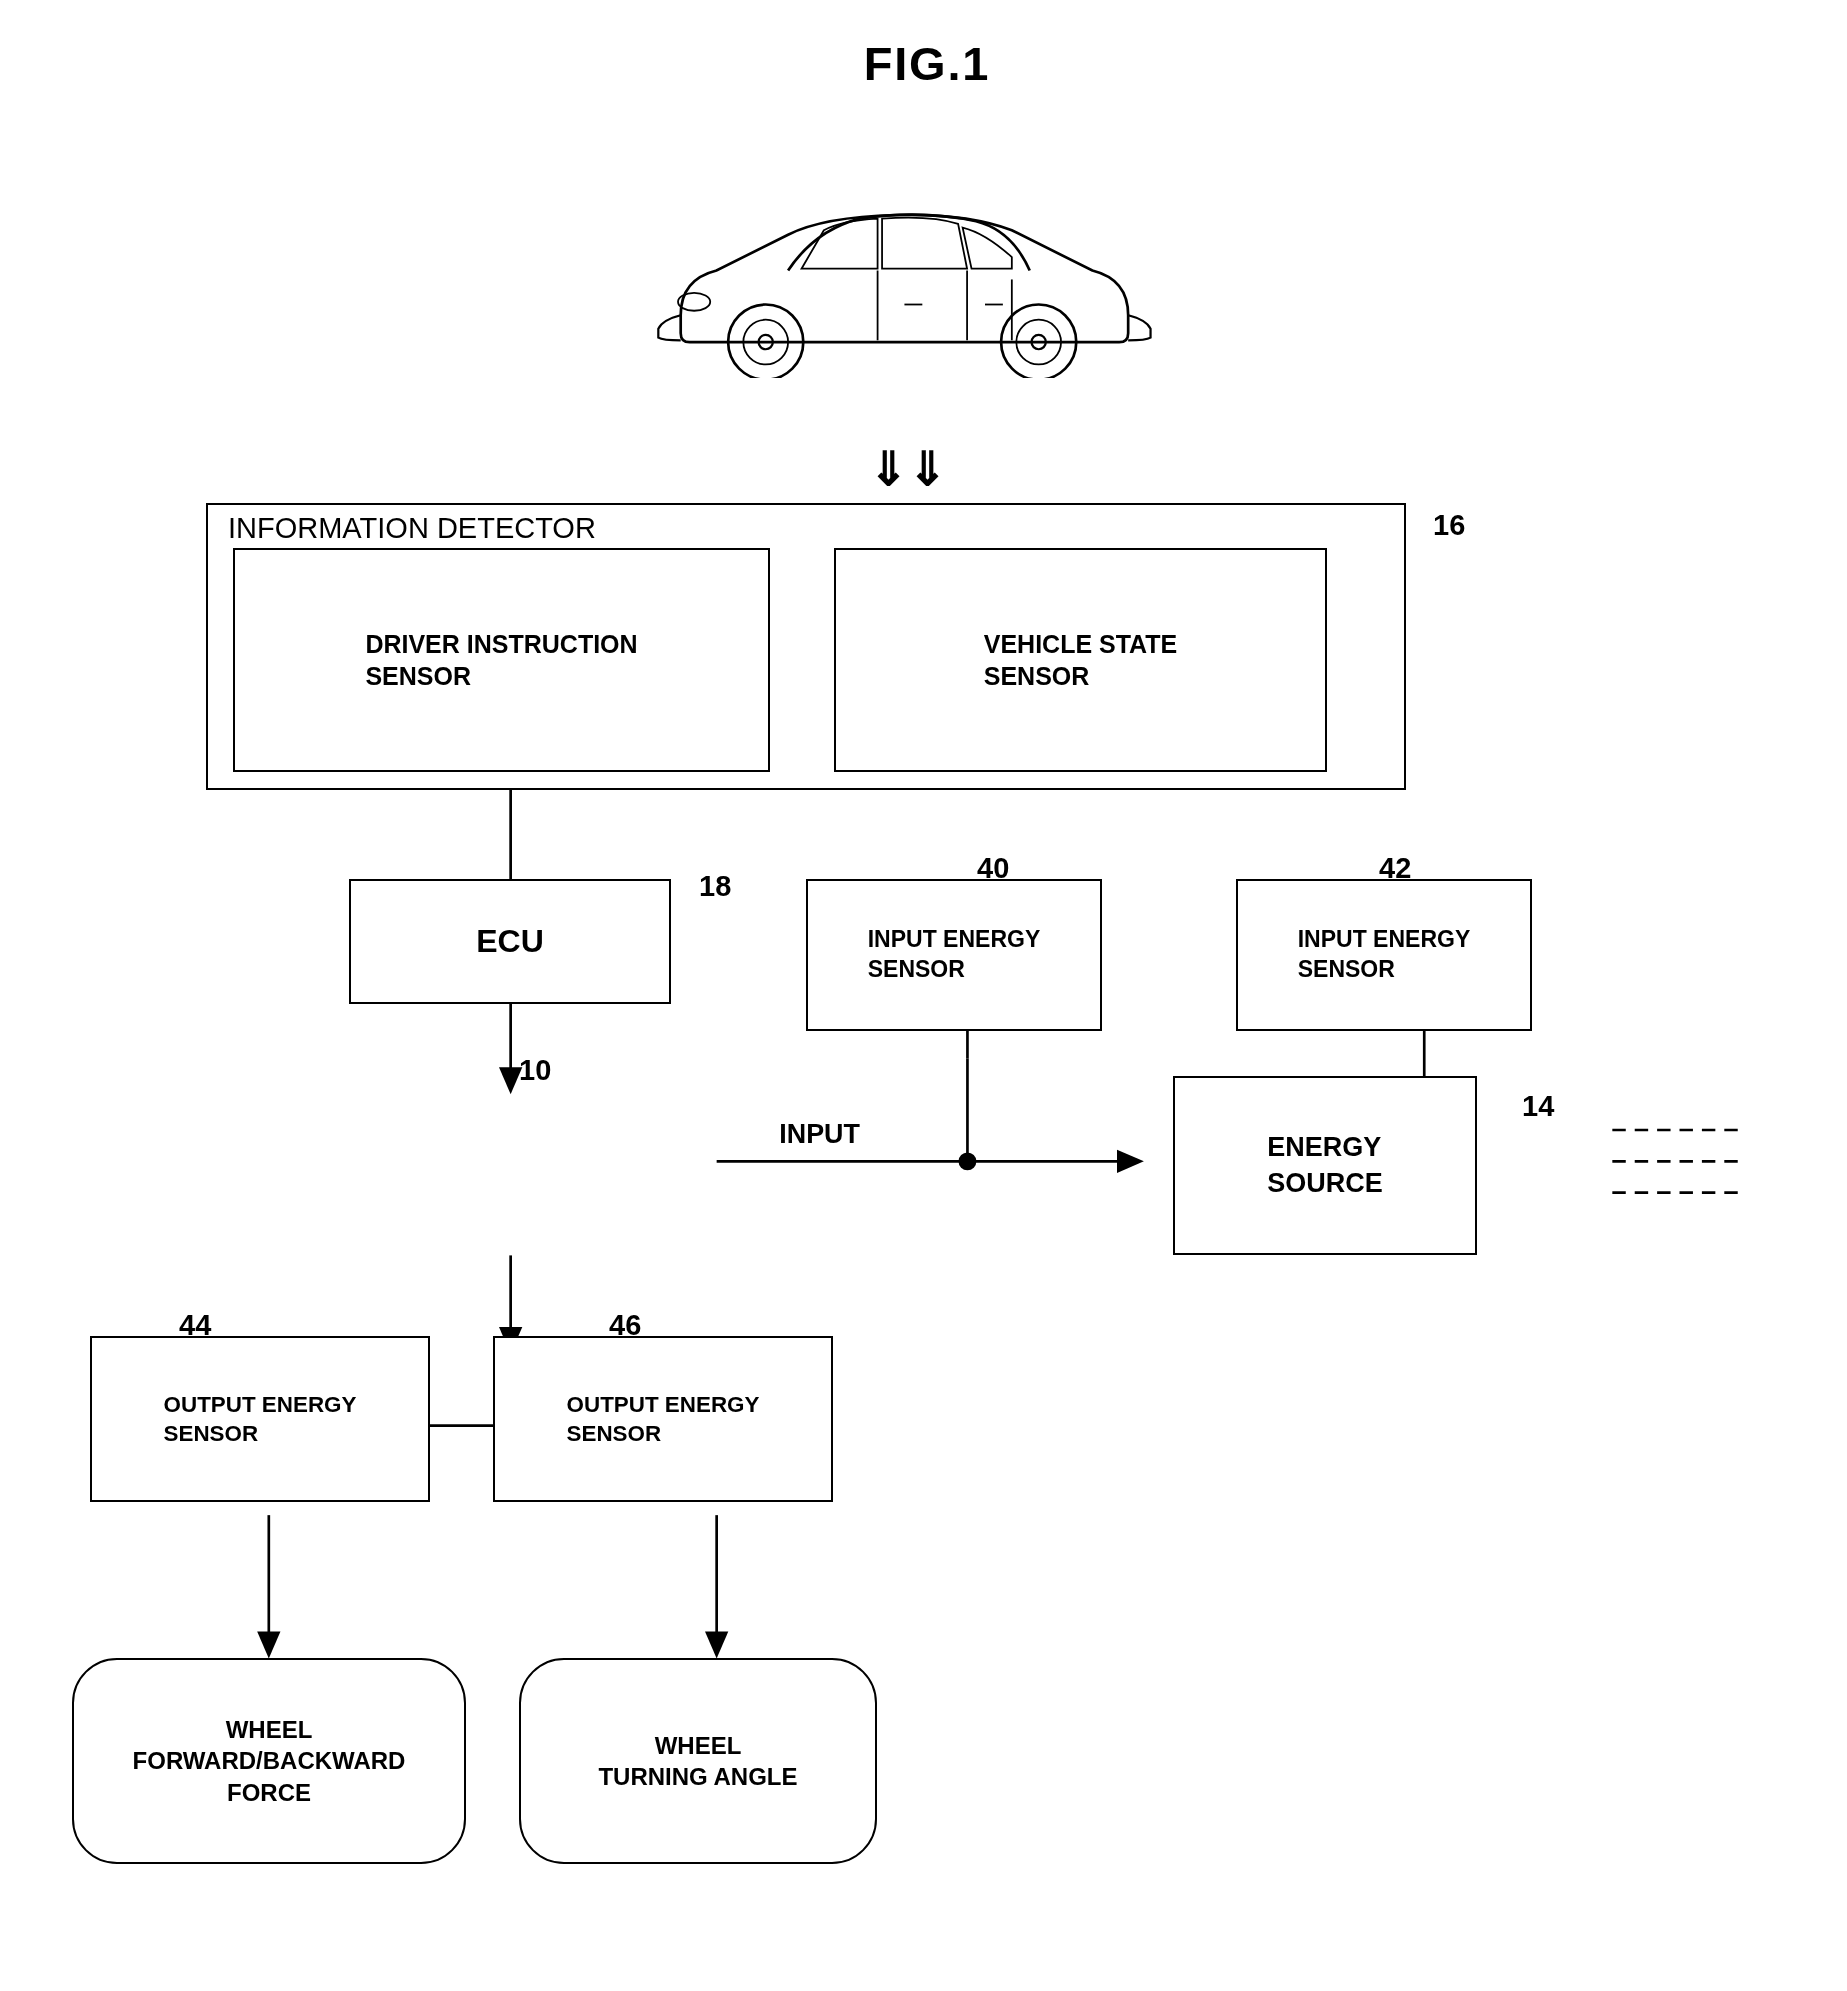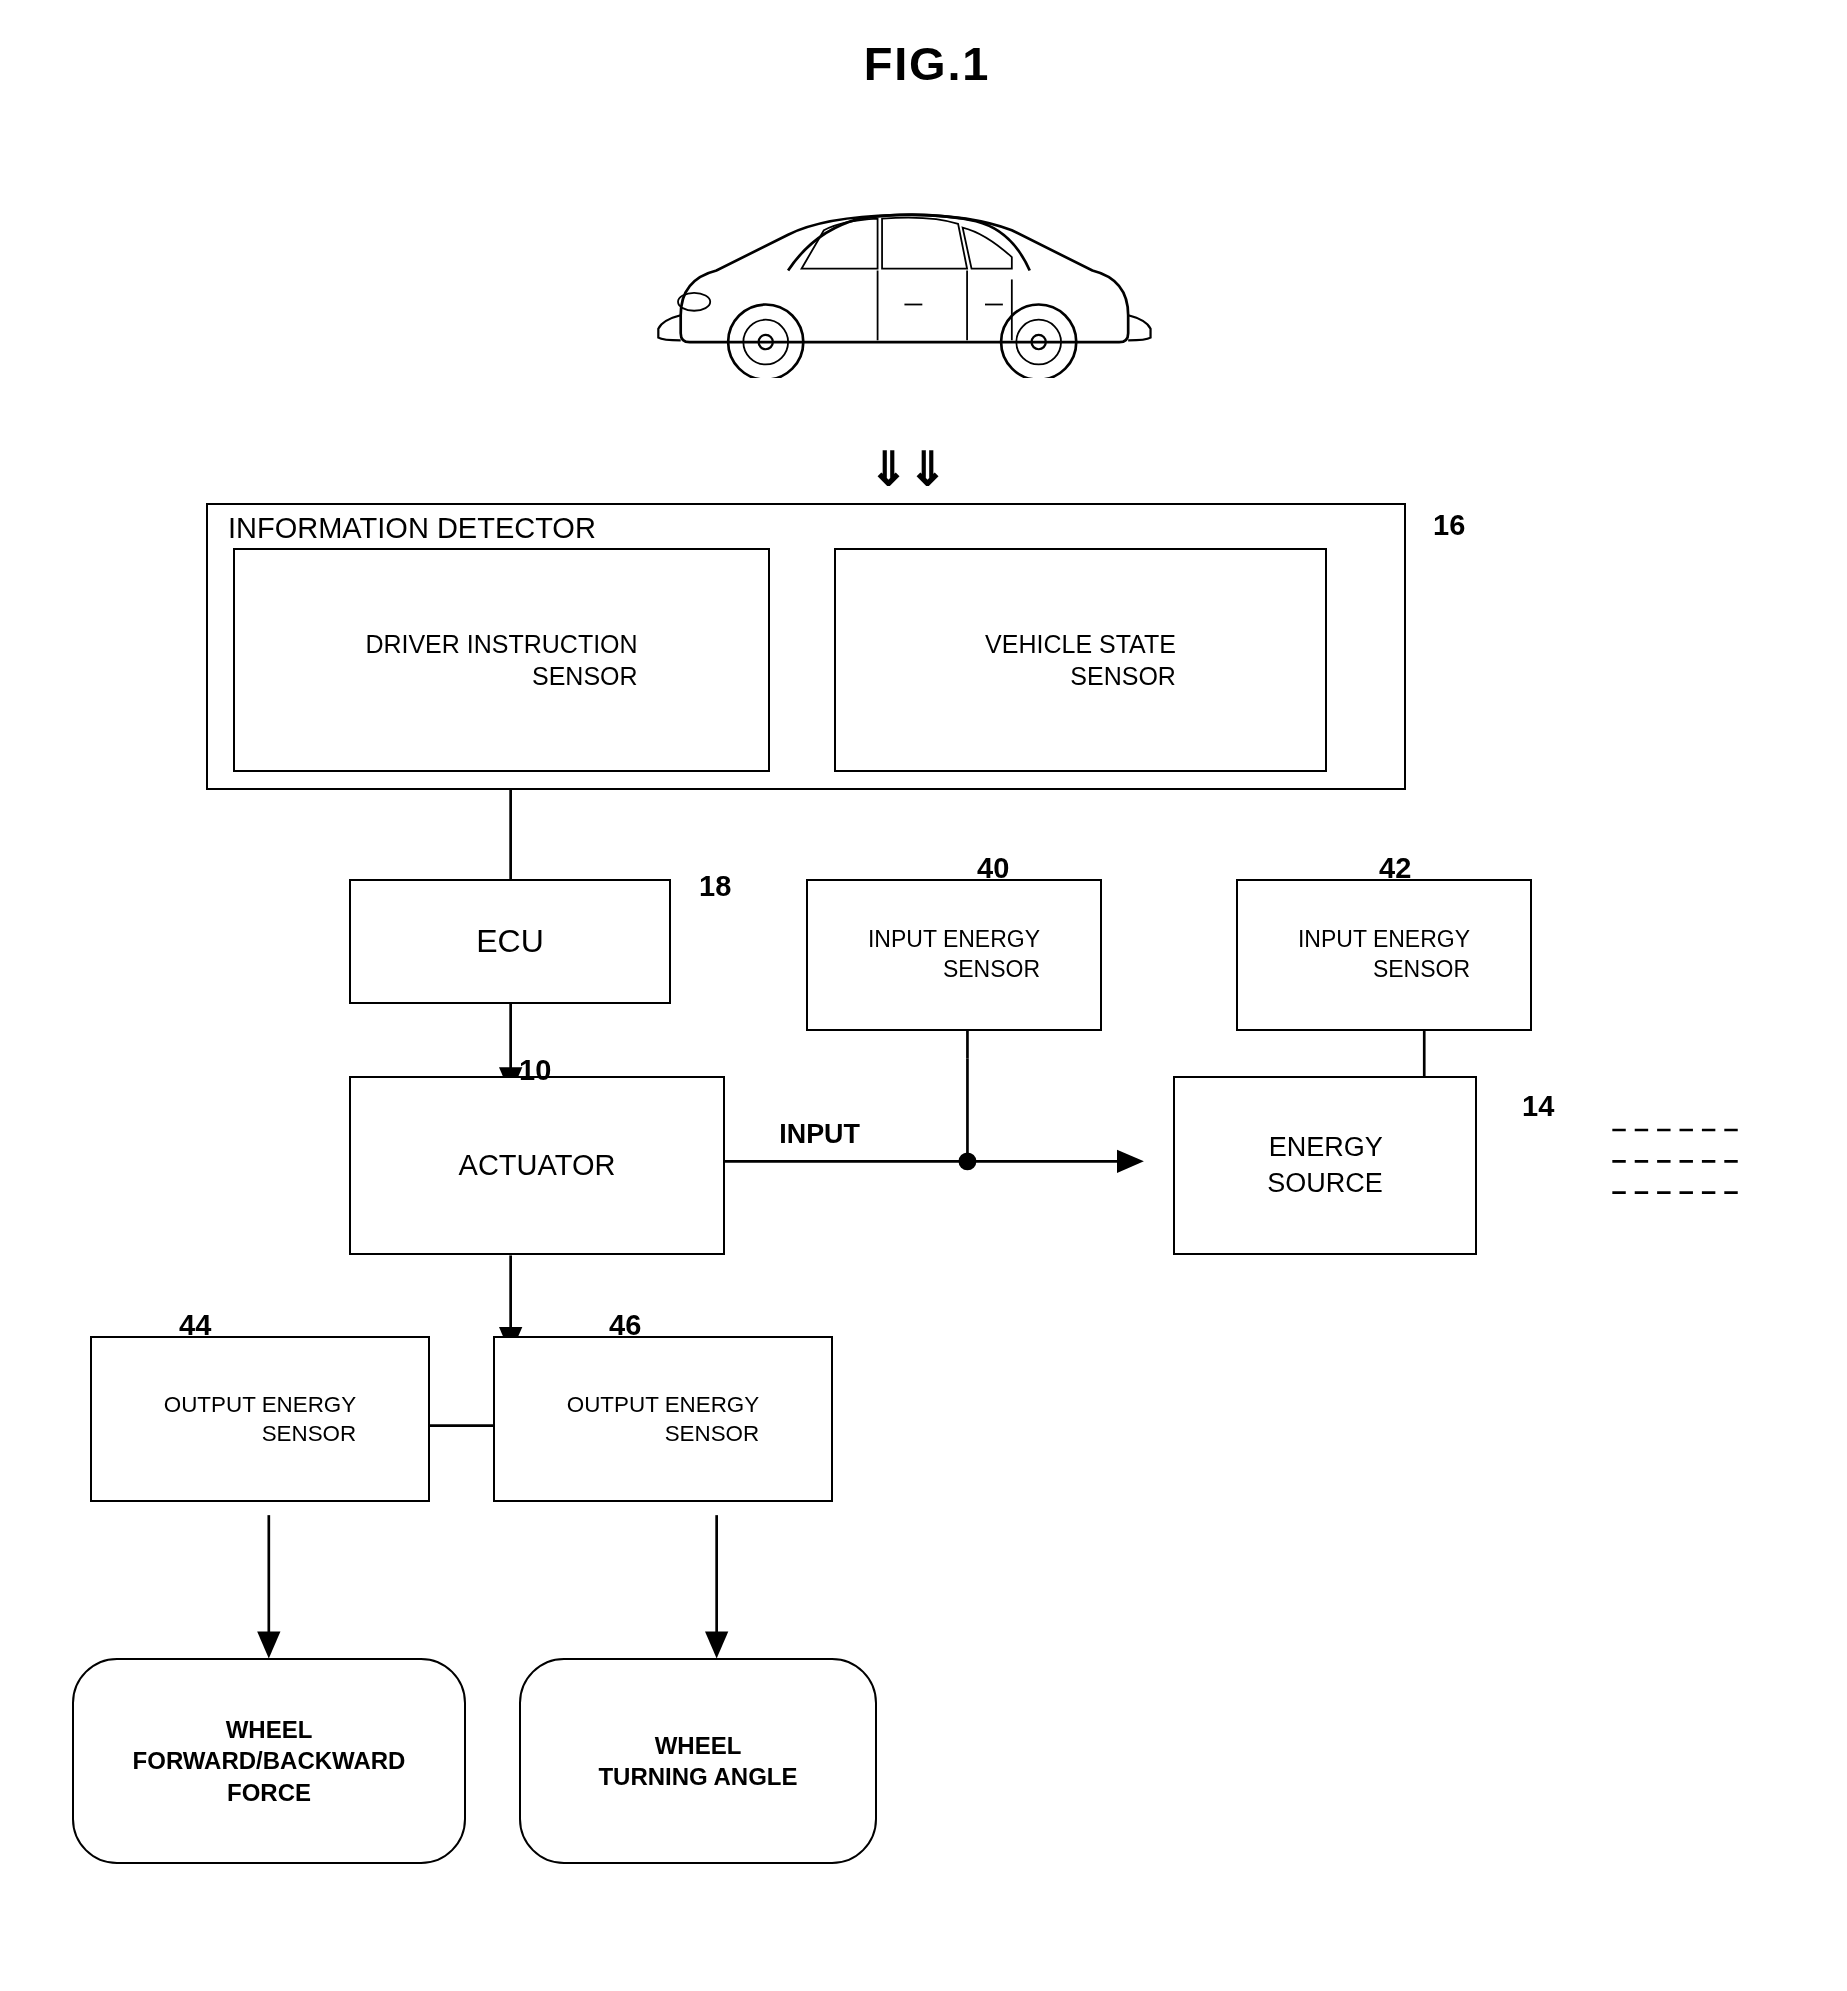--- a/index.html
+++ b/index.html
@@ -38,23 +38,23 @@
     }
 
     
     .box {
       position: absolute;
       border: 2.7px solid #000;
       background: #fff;
       display: flex;
       align-items: center;
       justify-content: center;
-      text-align: right;
+      text-align: left;
       font-size: 25px;
-      font-weight: normal;
+      font-weight: bold;
       line-height: 1.3;
     }
 
     .box-rounded {
       position: absolute;
       border: 2.7px solid #000;
       border-radius: 45px;
       background: #fff;
       display: flex;
       align-items: center;
@@ -196,23 +196,20 @@
   <div class="box" style="left:806px; top:788px; width:296px; height:152px; font-size:23px;">
     <span>INPUT ENERGY<br>SENSOR</span>
   </div>
   <div class="label-num" style="left:949px; top:761px;margin-left:28px;">40</div>
 
   <div class="box" style="left:1236px; top:788px; width:296px; height:152px; font-size:23px;">
     <span>INPUT ENERGY<br>SENSOR</span>
   </div>
   <div class="label-num" style="left:1379px; top:761px;">42</div>
 
-  <div class="box" style="left:349px; top:985px; width:376px; height:179px; font-size:29px;">
-    <span>ACTUATOR</span>
-  </div>
   <div class="label-num" style="left:519px; top:963px;">10</div>
 
   <div class="box" style="left:1173px; top:985px; width:304px; height:179px; font-size:27px;">
     <span>ENERGY<br>SOURCE</span>
   </div>
   <div class="label-num" style="left:1522px; top:999px;">14</div>
 
   <div class="box" style="left:90px; top:1245px; width:340px; height:166px; font-size:22.4px;">
     <span>OUTPUT ENERGY<br>SENSOR</span>
   </div>

